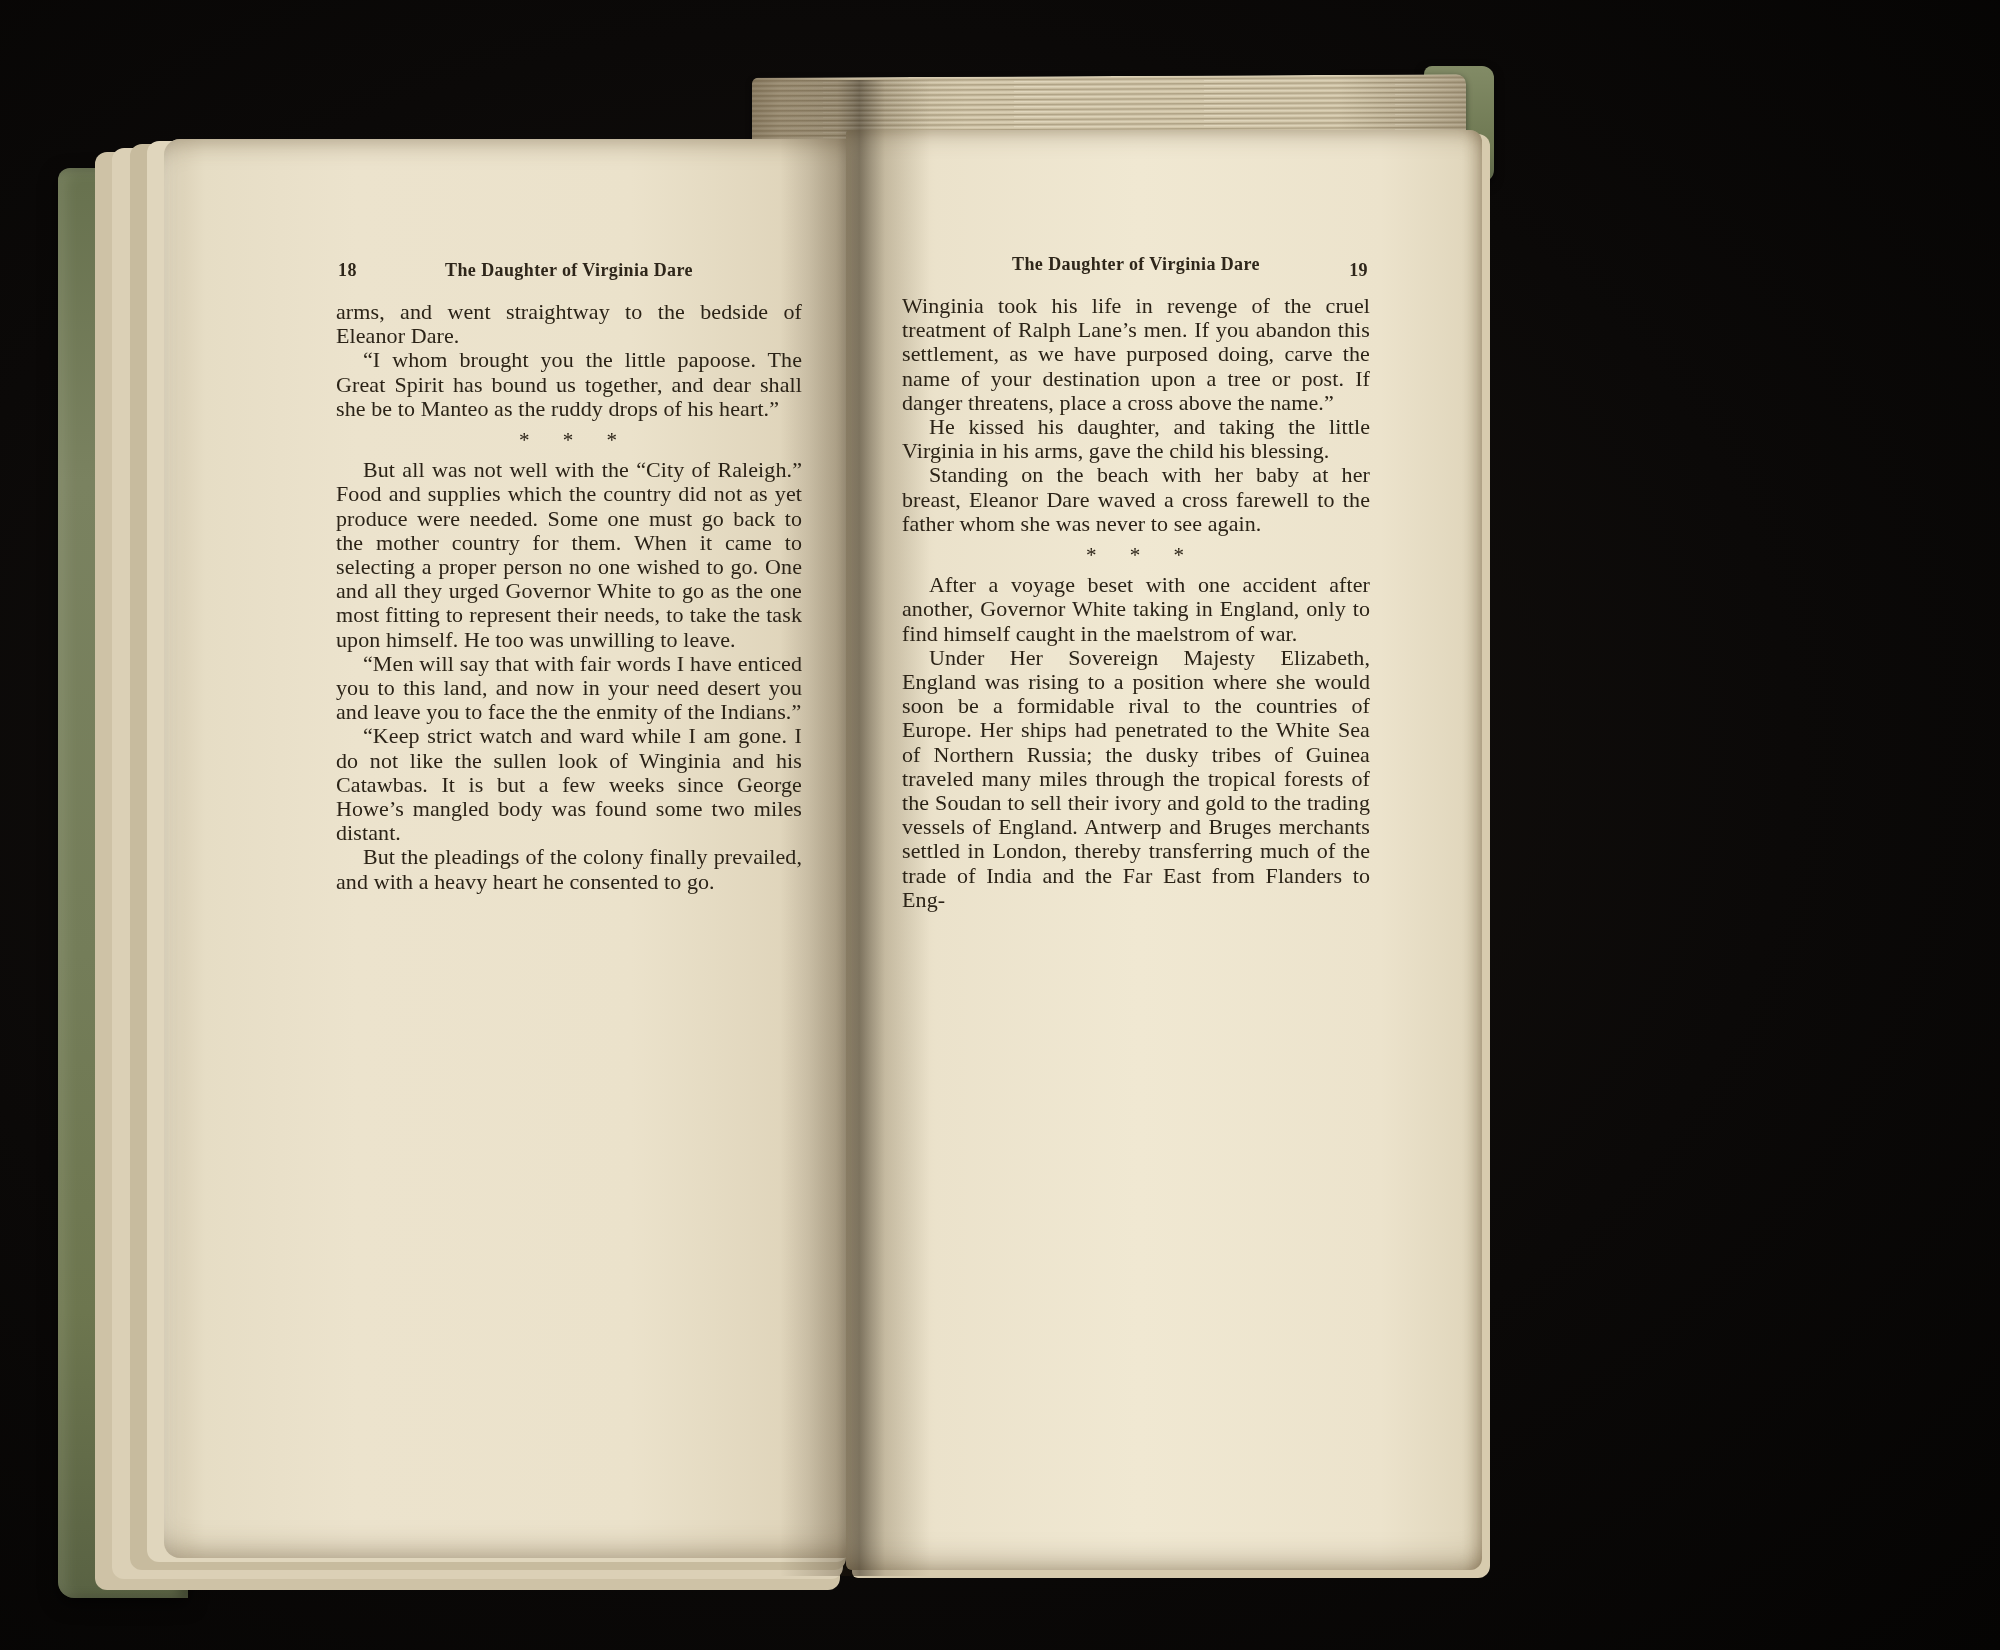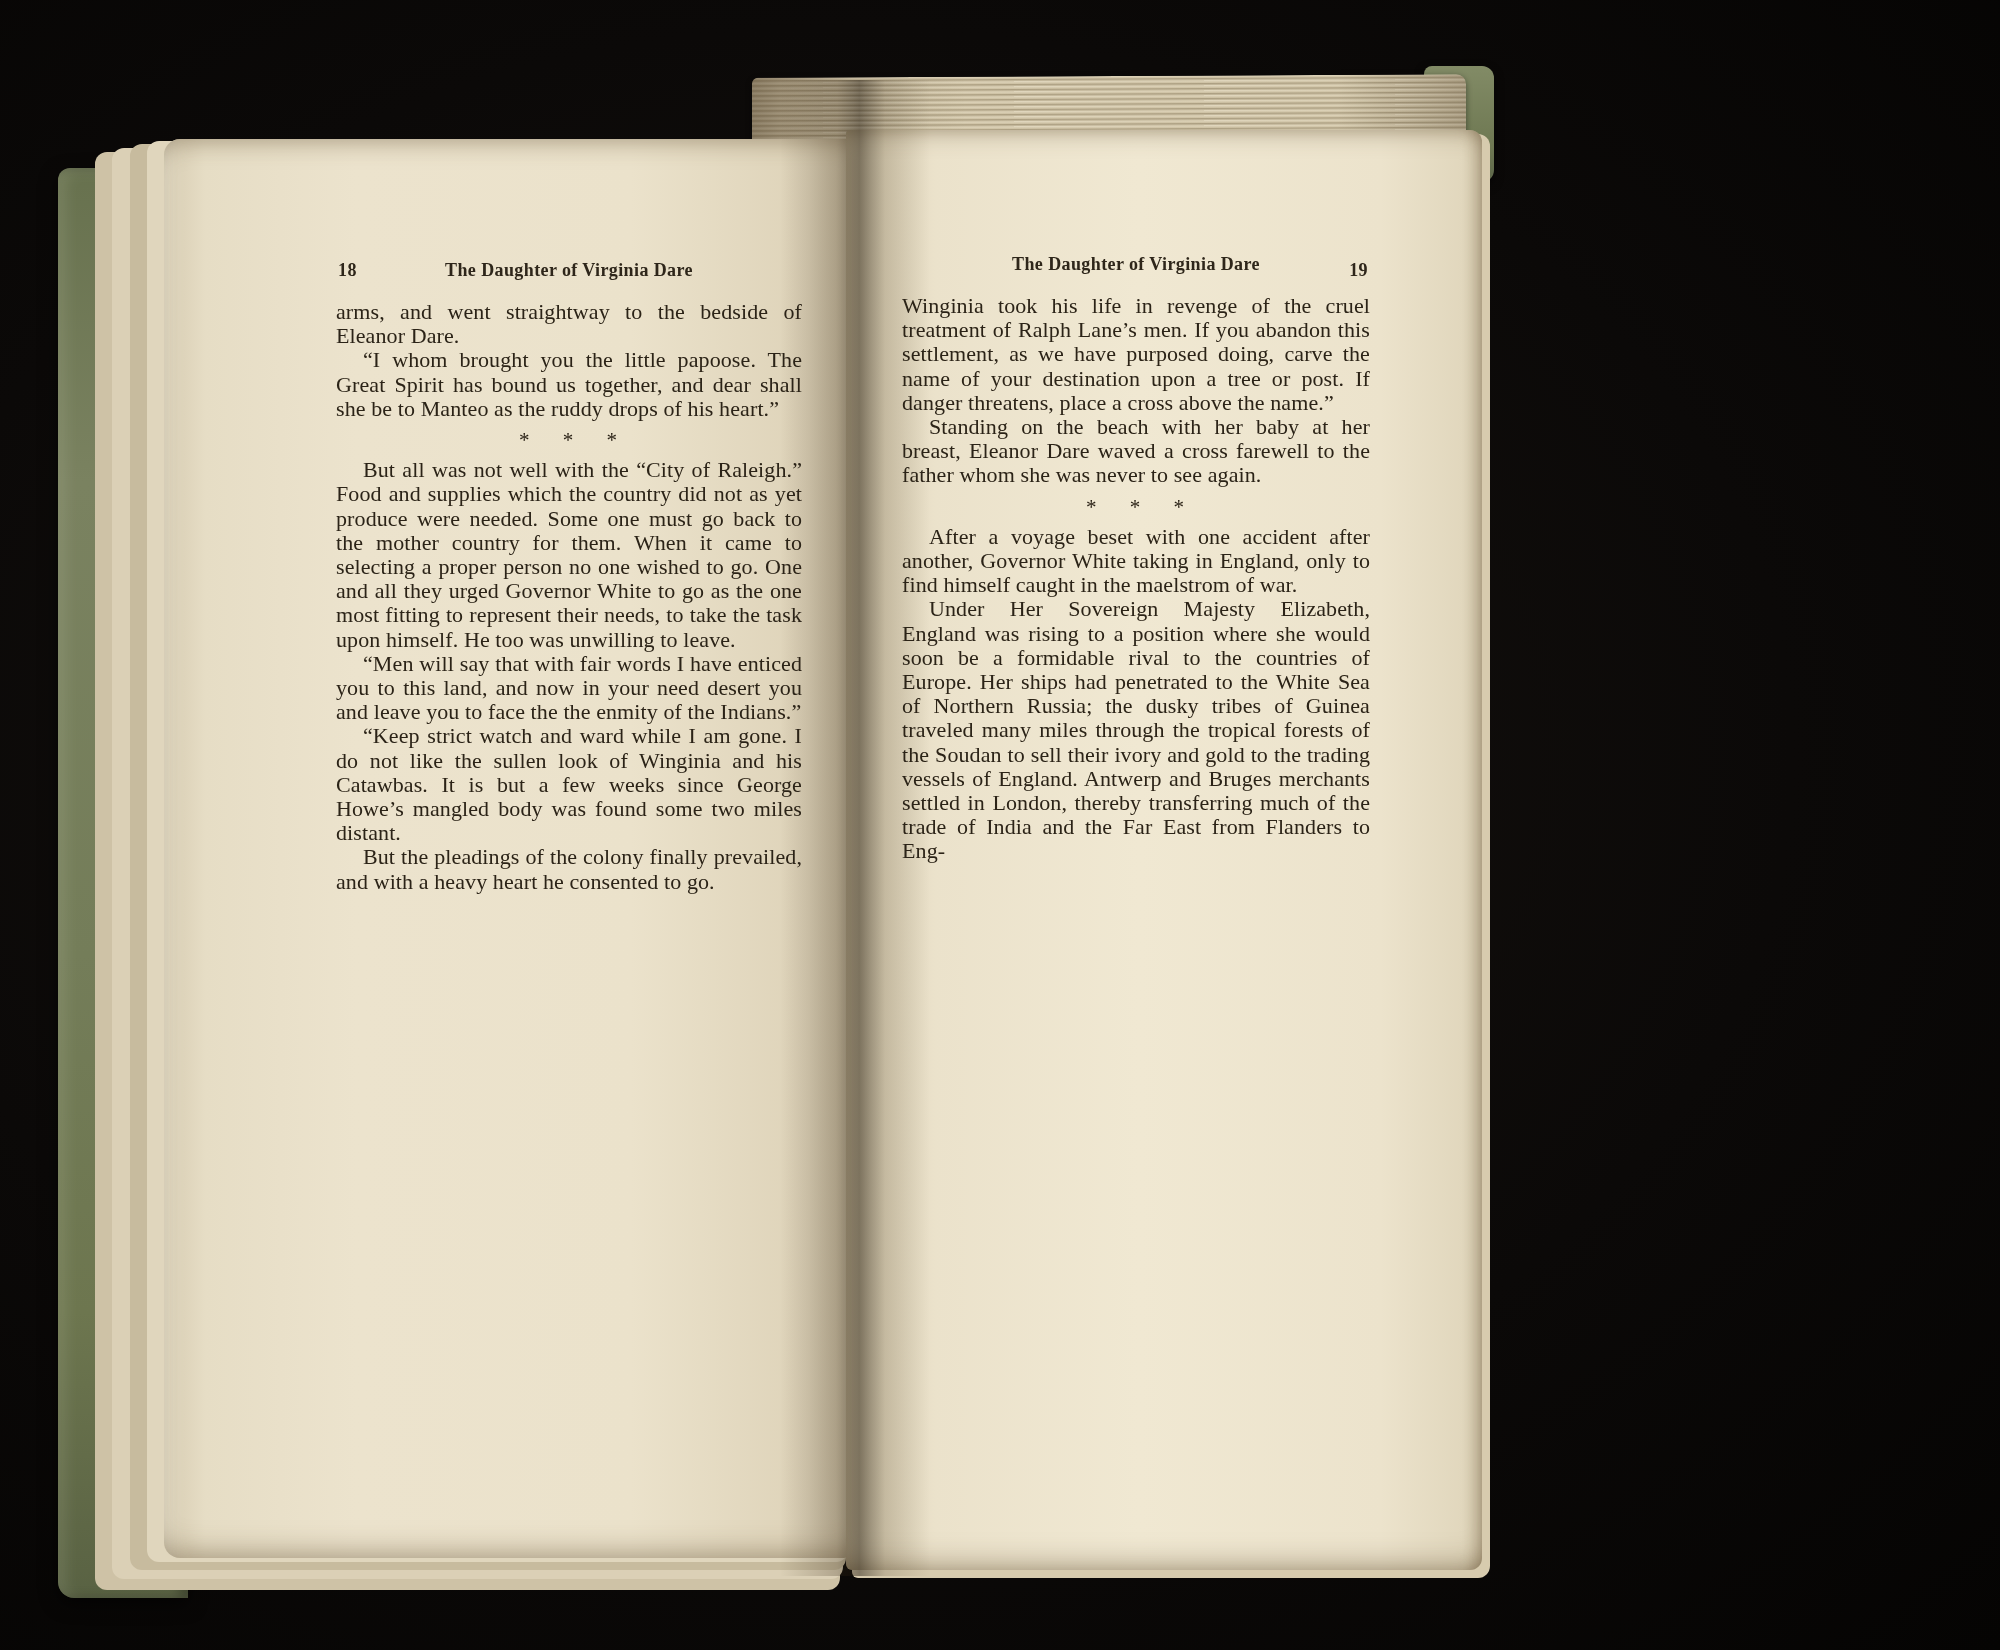--- a/index.html
+++ b/index.html
@@ -126,20 +126,21 @@
       </div>
   </div>
 
   <div class="textblock right">
     <div class="runhead head-right">
       <span class="runtitle">The Daughter of Virginia Dare</span>
       <span class="pagenum">19</span>
     </div>
     <div class="pagebody" id="right-body">
         <p class="noindent">Winginia took his life in revenge of the cruel treatment of Ralph Lane’s men. If you abandon this settlement, as we have purposed doing, carve the name of your destination upon a tree or post. If danger threatens, place a cross above the name.”</p>
+        <p class="indent">He kissed his daughter, and taking the little Virginia in his arms, gave the child his blessing.</p>
         <p class="indent">Standing on the beach with her baby at her breast, Eleanor Dare waved a cross farewell to the father whom she was never to see again.</p>
         <p class="separator">* * *</p>
         <p class="indent">After a voyage beset with one accident after another, Governor White taking in England, only to find himself caught in the maelstrom of war.</p>
         <p class="indent">Under Her Sovereign Majesty Elizabeth, England was rising to a position where she would soon be a formidable rival to the countries of Europe. Her ships had penetrated to the White Sea of Northern Russia; the dusky tribes of Guinea traveled many miles through the tropical forests of the Soudan to sell their ivory and gold to the trading vessels of England. Antwerp and Bruges merchants settled in London, thereby transferring much of the trade of India and the Far East from Flanders to Eng-</p>
       </div>
   </div>
 
 </div>
 
 </body></html>

